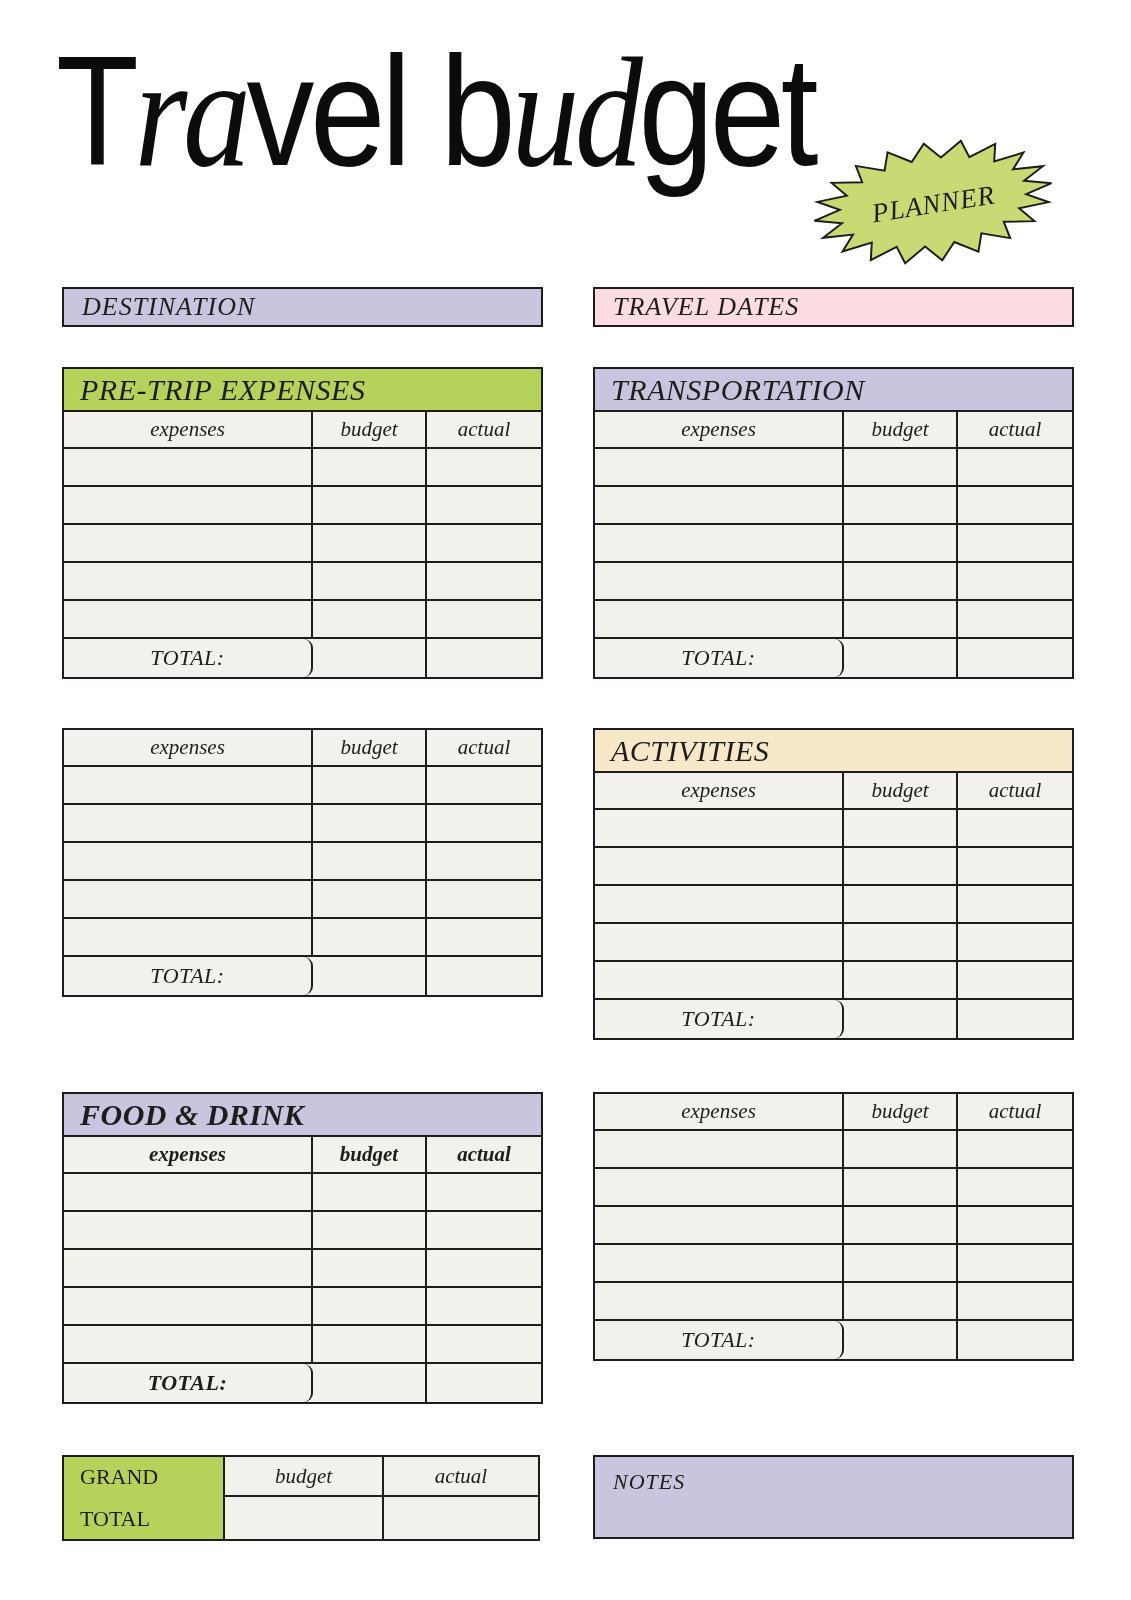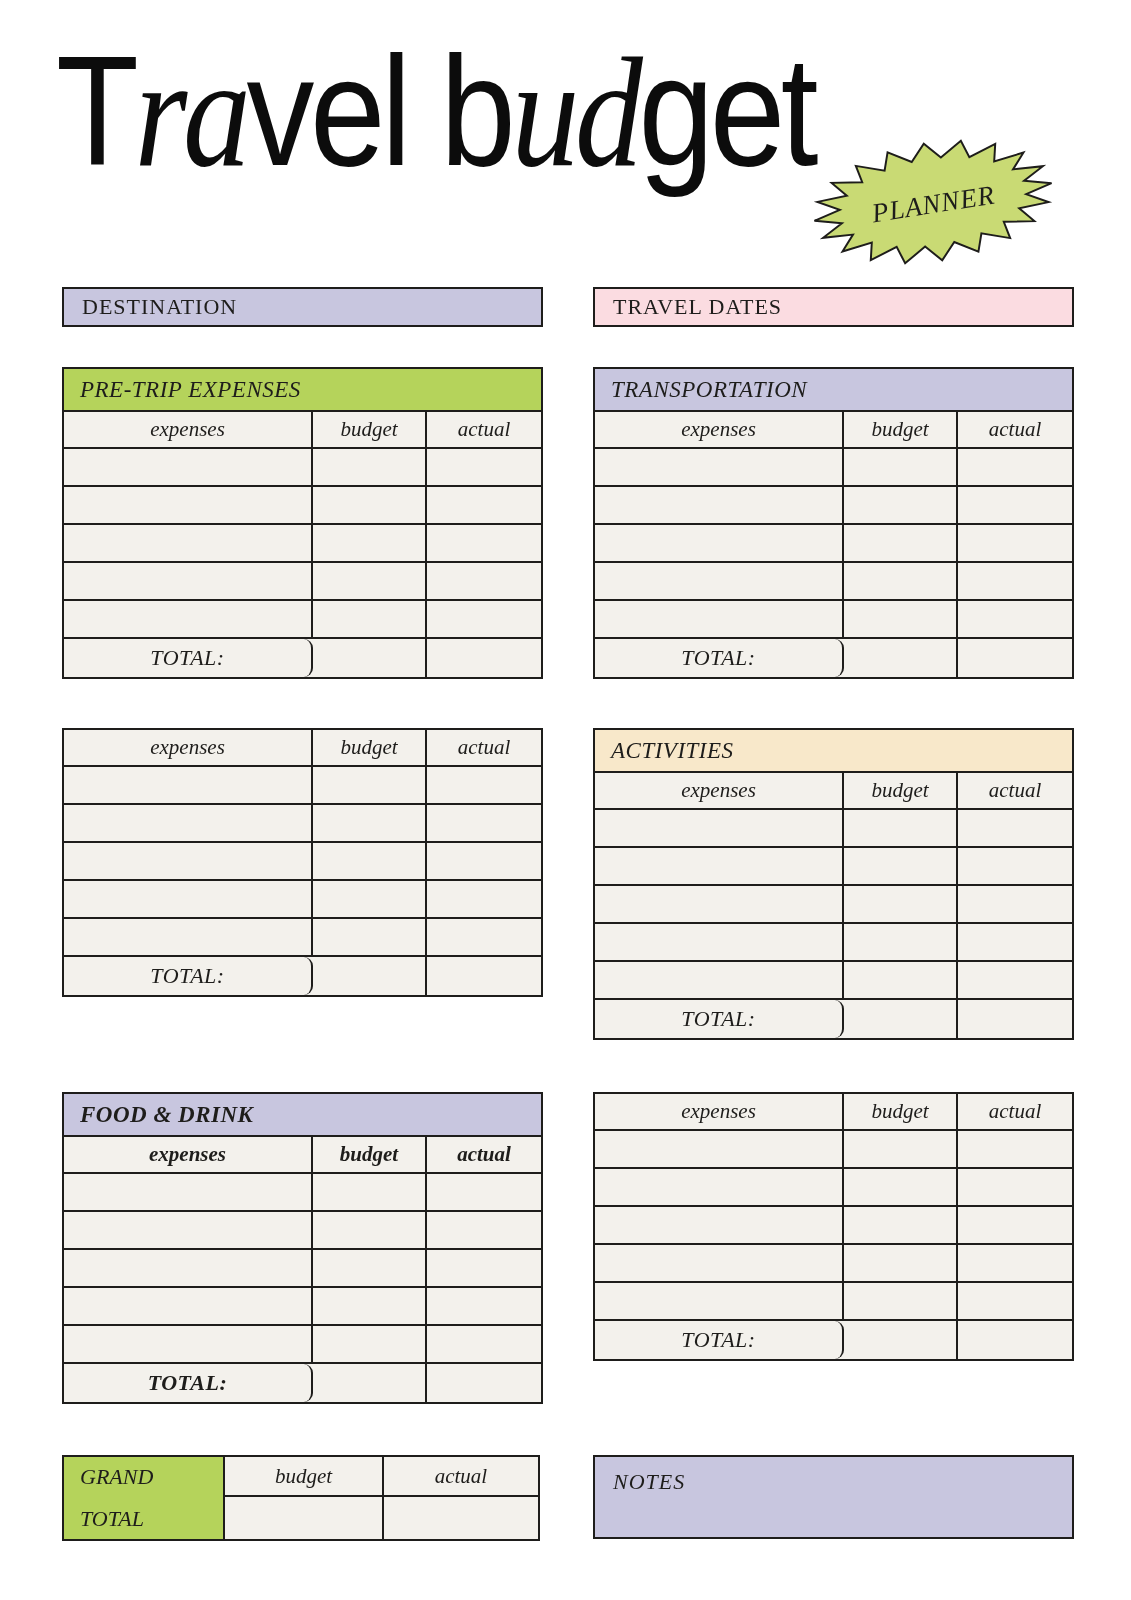--- a/index.html
+++ b/index.html
@@ -32,56 +32,56 @@
   .theme-green    { background:var(--green,#b5d35b); }
   .theme-lavender { background:var(--lavender,#c8c6df); }
   .theme-pink     { background:var(--pink,#fbdce1); }
   .theme-peach    { background:var(--peach,#f8e8ca); }
 
   
   .bar {
     position:absolute; top:287px; width:481px; height:40px;
     border:2px solid var(--ink,#1e1d1b); box-sizing:border-box;
     display:flex; align-items:center; padding-left:18px;
-    font-size:22px; letter-spacing:1px;
+    font-style:italic; font-size:26px; letter-spacing:1px;
   }
   #field-destination  { left:62px; }
   #field-travel_dates { left:593px;align-items:center; }
 
   
   .xtable { position:absolute; width:481px; border:2px solid var(--ink,#1e1d1b);
             box-sizing:border-box; background:var(--cream,#f3f1ec); }
   #tbl-pre_trip       { left:62px;  top:367px; }
   #tbl-transportation { left:593px; top:367px; }
   #tbl-accommodation  { left:62px;  top:728px; }
   #tbl-activities     { left:593px; top:728px; }
   #tbl-food_drink     { left:62px;  top:1092px;font-weight:bold; }
   #tbl-other          { left:593px; top:1092px; }
 
   .band { height:43px; border-bottom:2px solid var(--ink,#1e1d1b); box-sizing:border-box;
           display:flex; align-items:center; padding-left:16px;
-          font-style:italic; font-size:23px; letter-spacing:0.5px; }
+          font-style:italic; font-size:30px; letter-spacing:0.5px; }
   .xgrid { display:grid; grid-template-columns:52.2% 23.9% 23.9%; }
   .cell { box-sizing:border-box; background:var(--cream,#f3f1ec);
           border-right:2px solid var(--ink,#1e1d1b); border-bottom:2px solid var(--ink,#1e1d1b);
           display:flex; align-items:center; justify-content:center; }
   .cell.c-last { border-right:none; }
   .cell.r-last { border-bottom:none; }
   .colhead  { height:37px; font-style:italic; font-size:21px; }
   .datacell { height:38px; }
   .totalrow { height:38px; }
   .total-label { font-style:italic; font-size:22px; letter-spacing:0.5px;border-radius:9px; }
 
   
   .grand { position:absolute; left:62px; top:1455px; width:478px;
            border:2px solid var(--ink,#1e1d1b); box-sizing:border-box;
            display:grid; grid-template-columns:34% 33.5% 32.5%; grid-template-rows:40px 42px; }
   .g-label { grid-row:1 / 3; border-right:2px solid var(--ink,#1e1d1b); box-sizing:border-box;
              display:flex; flex-direction:column; justify-content:space-between;
-             padding:7px 0 7px 16px; font-style:italic; font-size:22px; }
+             padding:7px 0 7px 16px; font-size:22px; }
   .g-head { box-sizing:border-box; background:var(--cream,#f3f1ec);
             border-right:2px solid var(--ink,#1e1d1b); border-bottom:2px solid var(--ink,#1e1d1b);
             display:flex; align-items:center; justify-content:center;
             font-style:italic; font-size:21px; }
   .g-cell { box-sizing:border-box; background:var(--cream,#f3f1ec);
             border-right:2px solid var(--ink,#1e1d1b); }
   .g-head.c-last, .g-cell.c-last { border-right:none; }
 
   
   .notes { position:absolute; left:593px; top:1455px; width:481px; height:84px;

